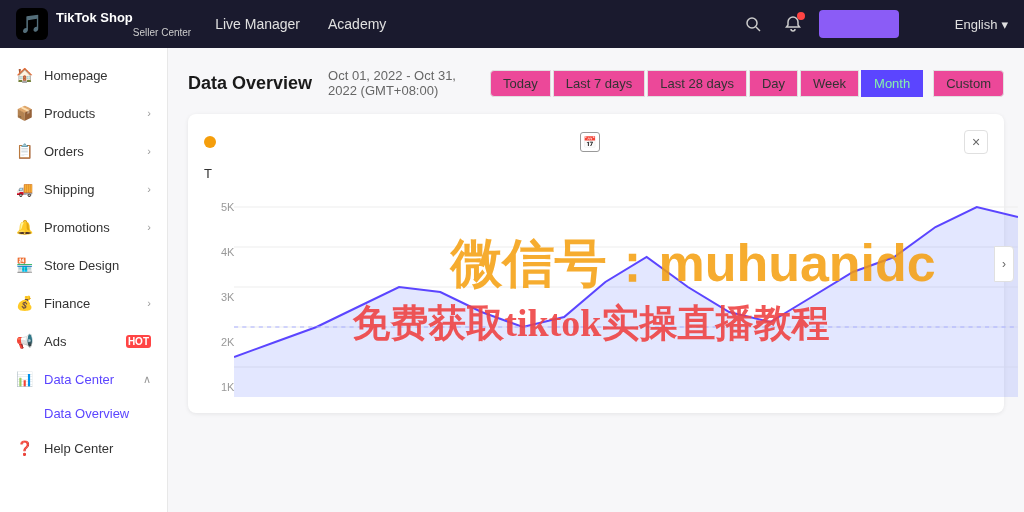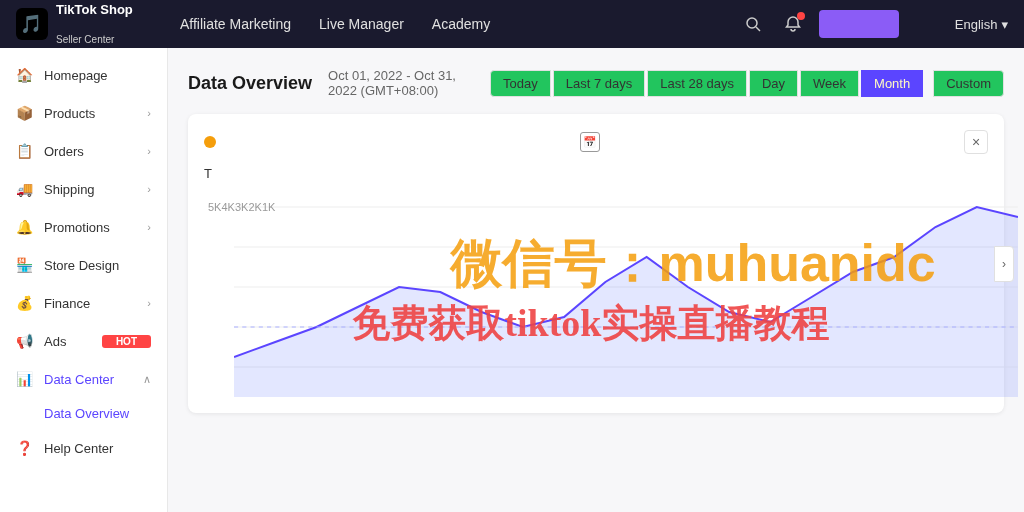--- a/index.html
+++ b/index.html
@@ -27,21 +27,21 @@
       background: #000;
       border-radius: 6px;
       display: flex;
       align-items: center;
       justify-content: center;
       font-size: 18px;
       color: white;
     }
     .logo-text {
       display: flex;
-      flex-direction: column;
+      flex-direction: row;
       line-height: 1.1;
     }
     .logo-text .brand { color: white; font-weight: 700; font-size: 13px; }
     .logo-text .sub { color: #ccc; font-size: 10px; margin-top: 16px; }
     .nav-links {
       display: flex;
       gap: 28px;
       flex: 1;
     }
     .nav-link {
@@ -142,21 +142,21 @@
       color: #333;
     }
     .sidebar-sub-item.active {
       color: #5b45ff;
       font-weight: 500;
     }
     .hot-badge {
       background: #ff4444;
       color: white;
       font-size: 10px;
-      padding: 1px 14px;
+      padding: 1px 2px;
       border-radius: 3px;
       margin-left: 8px;
       font-weight: 700;
     }
 
     
     .content {
       flex: 1;
       background: #f7f7f9;
       overflow-y: auto;
@@ -180,29 +180,29 @@
       flex: 1;
     }
     .filter-btns {
       display: flex;
       gap: 2px;
     }
     .filter-btn {
       padding: 5px 12px;
       font-size: 13px;
       border: 1px solid #e0e0e0;
-      background: #22c55e;
+      background: #ec4899;
       cursor: pointer;
       color: #333;
     }
     .filter-btn:first-child { border-radius: 4px 0 0 4px; }
     .filter-btn:last-child { border-radius: 0 4px 4px 0; margin-left: 8px; }
     .filter-btn.active {
       background: #5b45ff;
-      color: #fef9c3;
+      color: #86efac;
       border-color: #5b45ff;
     }
 
     
     .chart-container {
       background: white;
       border-radius: 8px;
       padding: 16px;
       box-shadow: 0 1px 4px rgba(0,0,0,0.08);
       position: relative;
@@ -286,25 +286,25 @@
       width: 100%;
       height: 200px;
       position: relative;
     }
     .chart-svg-wrapper svg {
       width: 100%;
       height: 100%;
     }
     .y-labels {
       position: absolute;
-      left: 4px;
+      left: 17px;
       top: 0;
       bottom: 0;
       display: flex;
-      flex-direction: row;
+      flex-direction: column;
       justify-content: space-between;
       padding: 4px 0;
       font-size: 11px;
       color: #999;
     }
 
     
     .calendar-icon {
       width: 20px;
       height: 20px;
@@ -344,21 +344,20 @@
 
 <nav class="top-nav">
   <div class="logo-area">
     <div class="logo-icon">🎵</div>
     <div class="logo-text">
       <span class="brand">TikTok Shop</span>
       <span class="sub">Seller Center</span>
     </div>
   </div>
   <div class="nav-links">
-    <span class="nav-link">Affiliate Marketing</span>
     <span class="nav-link">Live Manager</span>
     <span class="nav-link">Academy</span>
   </div>
   <div class="nav-right">
     <div class="nav-icon">
       <svg width="16" height="16" viewBox="0 0 16 16" fill="none">
           <circle cx="7" cy="7" r="5" stroke="#ccc" stroke-width="1.5"></circle>
           <line x1="11" y1="11" x2="15" y2="15" stroke="#ccc" stroke-width="1.5"></line>
         </svg>
     </div>

